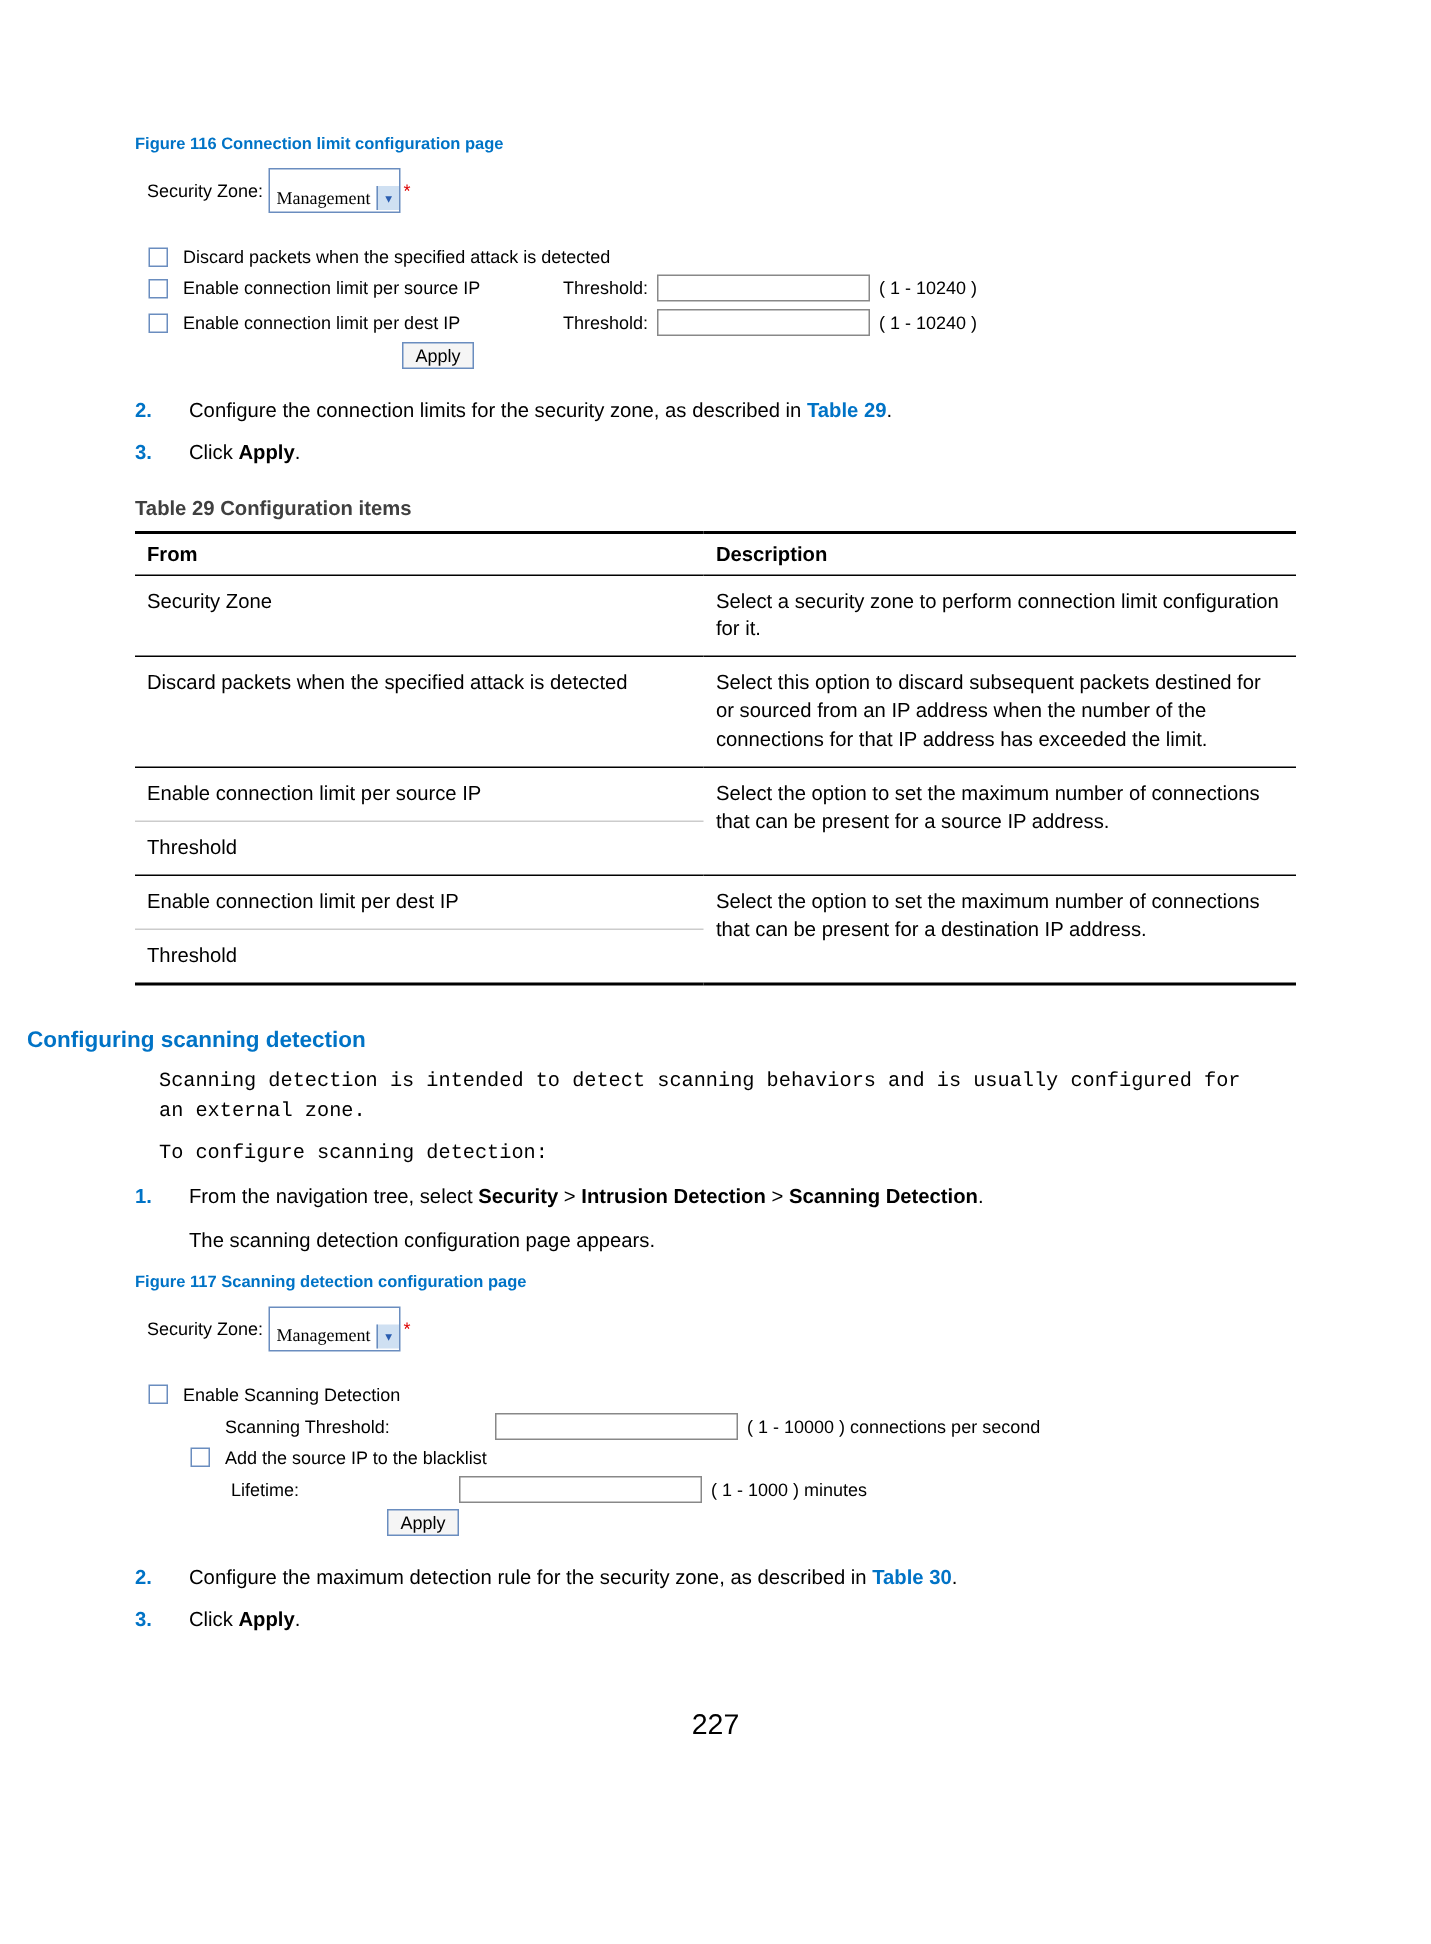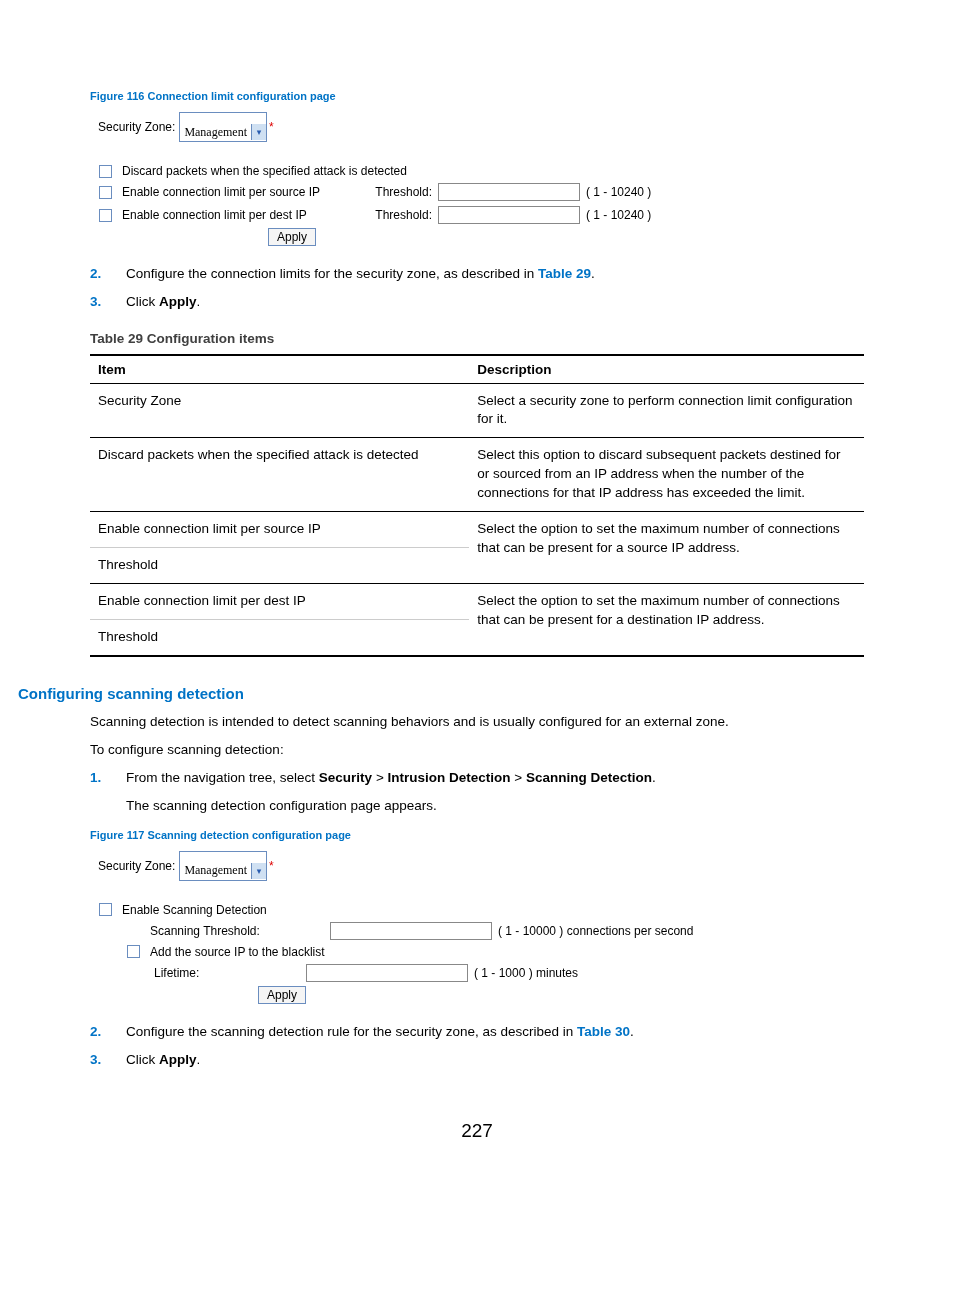--- a/index.html
+++ b/index.html
@@ -115,21 +115,21 @@
     line-height: 1.4;
   }
   table.cfg tr:last-child td { border-bottom: 2px solid #000; }
   table.cfg tr.thin td { border-bottom: 1px solid #ccc; }
   h3.sec {
     color: #0073c6;
     font-weight: bold;
     font-size: 15px;
     margin: 28px 0 10px -72px;
   }
-  p.body { margin: 8px 0; line-height: 1.5; }
+  p.body { margin: 8px 16px; line-height: 1.5; font-family: Liberation Mono, monospace; }
   .pageno { text-align: center; font-size: 19px; margin-top: 50px; }
   .indent-text { margin-left: 36px; line-height:1.5; margin-top:4px; }
   .fig117 .opt-label2 { width: 180px; }
   .fig117 .sub { margin-left: 28px; }
   .fig117 .textin2 { border:1px solid #888; height:16px; width:160px; background:#fff; }
 </style>
 </head>
 <body>
 
 <div class="page">
@@ -184,21 +184,21 @@
       <span class="num">3.</span>
       <span><span>Click </span><b>Apply</b><span>.</span></span>
     </li>
   </ol>
 
   <div class="table-caption">Table 29 Configuration items</div>
 
   <table class="cfg">
     <tbody>
         <tr>
-      <th style="width:49%">Item</th>
+      <th style="width:49%">From</th>
       <th>Description</th>
     </tr>
     <tr>
       <td>Security Zone</td>
       <td>Select a security zone to perform connection limit configuration for it.</td>
     </tr>
     <tr>
       <td>Discard packets when the specified attack is detected</td>
       <td>Select this option to discard subsequent packets destined for or sourced from an IP address when the number of the connections for that IP address has exceeded the limit.</td>
     </tr>
@@ -270,21 +270,21 @@
       <span class="range">( 1 - 1000 ) minutes</span>
     </div>
     <div class="apply-row" style="margin-left:160px">
       <span class="apply-btn">Apply</span>
     </div>
   </div>
 
   <ol class="ol">
     <li>
       <span class="num">2.</span>
-      <span><span>Configure the scanning detection rule for the security zone, as described in </span><span class="link">Table 30</span><span>.</span></span>
+      <span><span>Configure the maximum detection rule for the security zone, as described in </span><span class="link">Table 30</span><span>.</span></span>
     </li>
     <li>
       <span class="num">3.</span>
       <span><span>Click </span><b>Apply</b><span>.</span></span>
     </li>
   </ol>
 
   <div class="pageno">227</div>
 
 </div>

